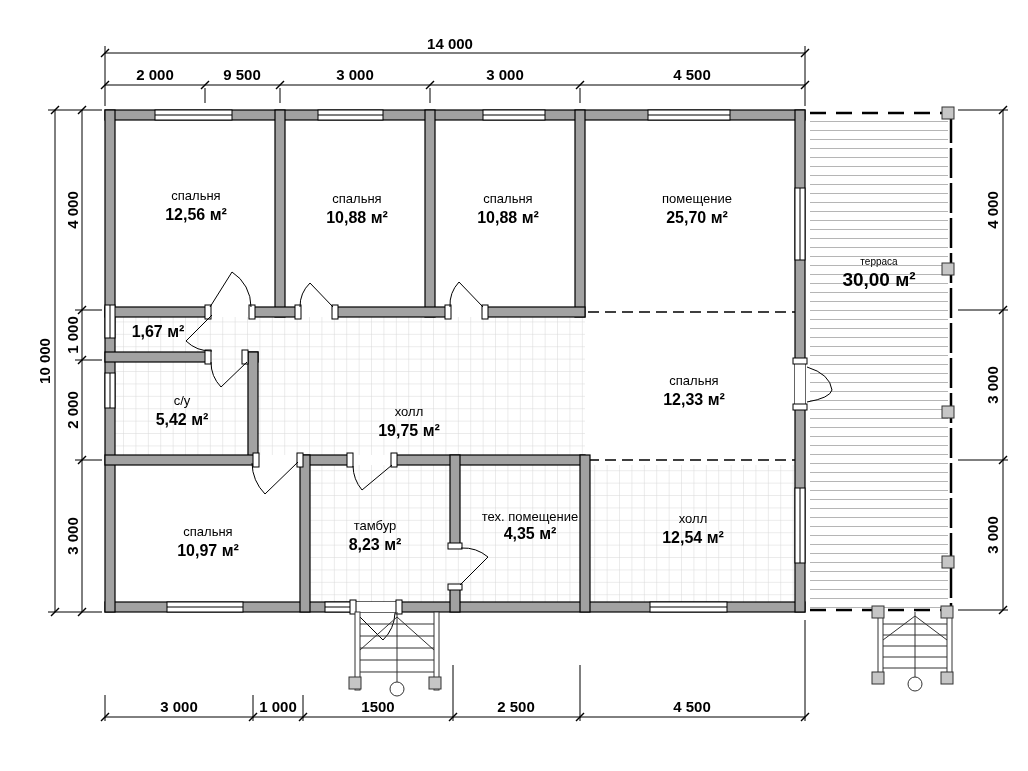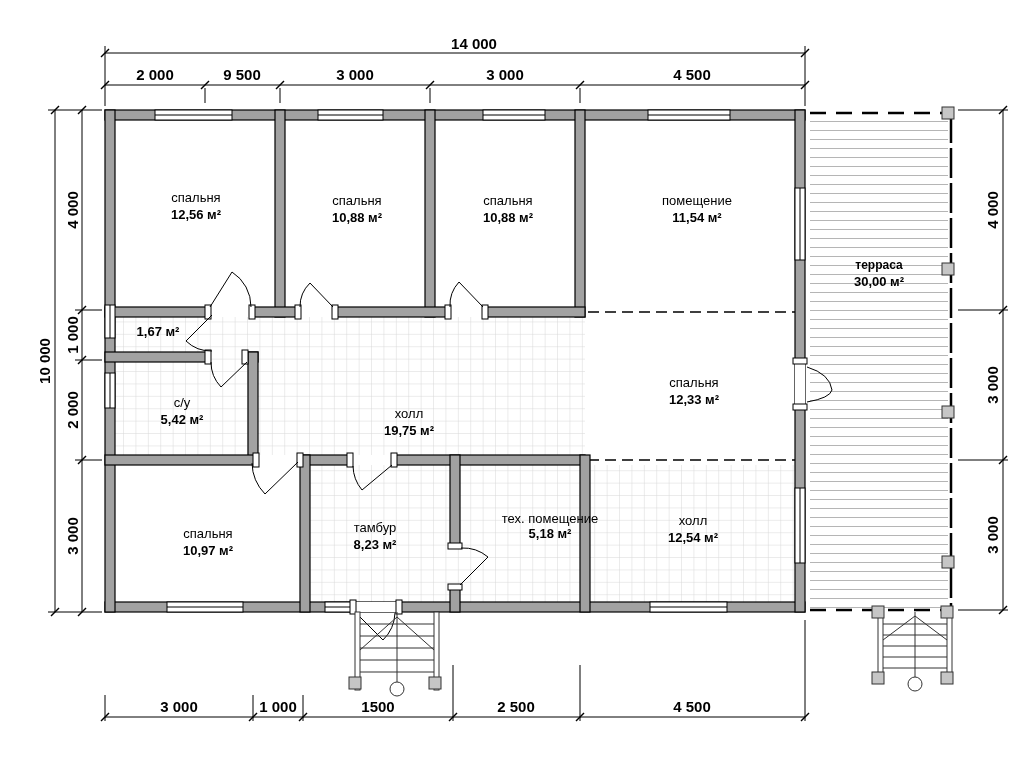--- a/index.html
+++ b/index.html
@@ -2,24 +2,24 @@
 <html><head>
 <meta charset="utf-8">
 <style>
   html,body{margin:0;padding:0;background:#fff;}
   #stage{position:relative;width:1028px;height:771px;background:#fff;overflow:hidden;
          font-family:"Liberation Sans",sans-serif;}
   #stage svg{position:absolute;left:0;top:0;}
   .room{position:absolute;transform:translate(-50%,-50%);text-align:center;color:#000;
         line-height:1.3;white-space:nowrap;z-index:5;}
   .rname{font-size:13px;}
-  .rarea{font-weight:bold;font-size:13px;}
-  .room.wrap{white-space:normal;width:106px;line-height:1.15;margin-left:20px;}
-  .room.terrace .rname{font-weight:bold;font-size:12px;}
-  .room.terrace .rarea{font-weight:bold;font-size:13px;}
+  .rarea{font-weight:bold;font-size:16px;}
+  .room.wrap{white-space:normal;width:106px;line-height:1.15;}
+  .room.terrace .rname{font-weight:normal;font-size:10px;}
+  .room.terrace .rarea{font-weight:bold;font-size:19px;}
   .dim{position:absolute;transform:translate(-50%,-50%);font-weight:bold;font-size:15px;
        color:#000;white-space:nowrap;z-index:5;}
   .dim.v{transform:translate(-50%,-50%) rotate(-90deg);}
 </style>
 </head>
 <body>
 
 <div id="stage">
 
 <svg width="1028" height="771" viewBox="0 0 1028 771">
@@ -269,21 +269,21 @@
 <div class="room" style="left:357px;top:210px">
   <div class="rname">спальня</div>
   <div class="rarea">10,88 м²</div>
 </div>
 <div class="room" style="left:508px;top:210px">
   <div class="rname">спальня</div>
   <div class="rarea">10,88 м²</div>
 </div>
 <div class="room" style="left:697px;top:210px">
   <div class="rname">помещение</div>
-  <div class="rarea">11,54 м²</div>
+  <div class="rarea">25,70 м²</div>
 </div>
 <div class="room terrace" style="left:879px;top:274px">
   <div class="rname">терраса</div>
   <div class="rarea">30,00 м²</div>
 </div>
 <div class="room" style="left:158px;top:332px">
   <div class="rarea">1,67 м²</div>
 </div>
 <div class="room" style="left:182px;top:412px">
   <div class="rname">с/у</div>
@@ -300,28 +300,28 @@
 <div class="room" style="left:208px;top:543px">
   <div class="rname">спальня</div>
   <div class="rarea">10,97 м²</div>
 </div>
 <div class="room" style="left:375px;top:537px">
   <div class="rname">тамбур</div>
   <div class="rarea">8,23 м²</div>
 </div>
 <div class="room wrap" style="left:530px;top:527px">
   <div class="rname">тех. помещение</div>
-  <div class="rarea">5,18 м²</div>
+  <div class="rarea">4,35 м²</div>
 </div>
 <div class="room" style="left:693px;top:530px">
   <div class="rname">холл</div>
   <div class="rarea">12,54 м²</div>
 </div>
 
-<div class="dim" style="left:474px;top:43px">14 000</div>
+<div class="dim" style="left:450px;top:43px">14 000</div>
 <div class="dim" style="left:155px;top:74px">2 000</div>
 <div class="dim" style="left:242px;top:74px">9 500</div>
 <div class="dim" style="left:355px;top:74px">3 000</div>
 <div class="dim" style="left:505px;top:74px">3 000</div>
 <div class="dim" style="left:692px;top:74px">4 500</div>
 
 <div class="dim v" style="left:44px;top:361px">10 000</div>
 <div class="dim v" style="left:72px;top:210px">4 000</div>
 <div class="dim v" style="left:72px;top:335px">1 000</div>
 <div class="dim v" style="left:72px;top:410px">2 000</div>

